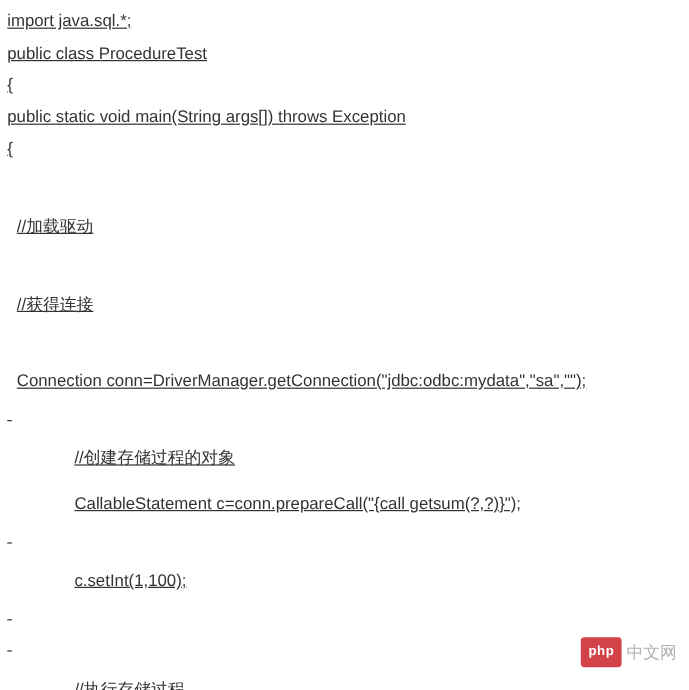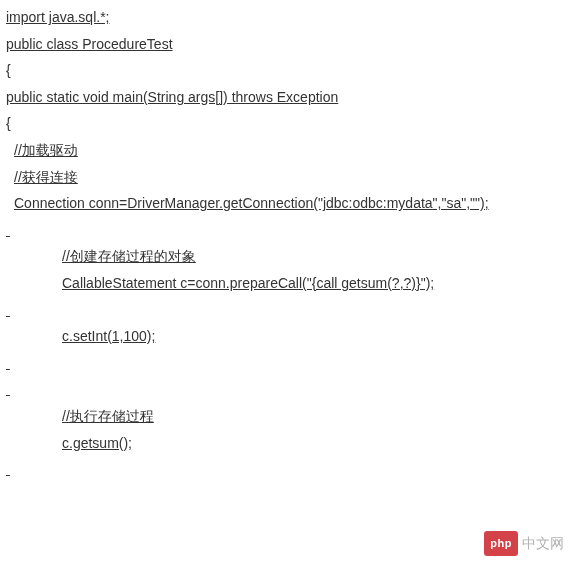--- a/index.html
+++ b/index.html
@@ -19,23 +19,25 @@
       position: relative;
       overflow: hidden;
     }
     .code-line {
       white-space: pre;
       display: block;
       text-decoration: underline;
     }
     .indent-1 {
       padding-left: 8px;
+      margin-top: 38px;
     }
     .indent-2 {
       padding-left: 56px;
+      margin-top: 11px;
     }
     .watermark {
       position: absolute;
       right: 10px;
       bottom: 18px;
       display: flex;
       align-items: center;
       gap: 4px;
       opacity: 0.92;
     }

